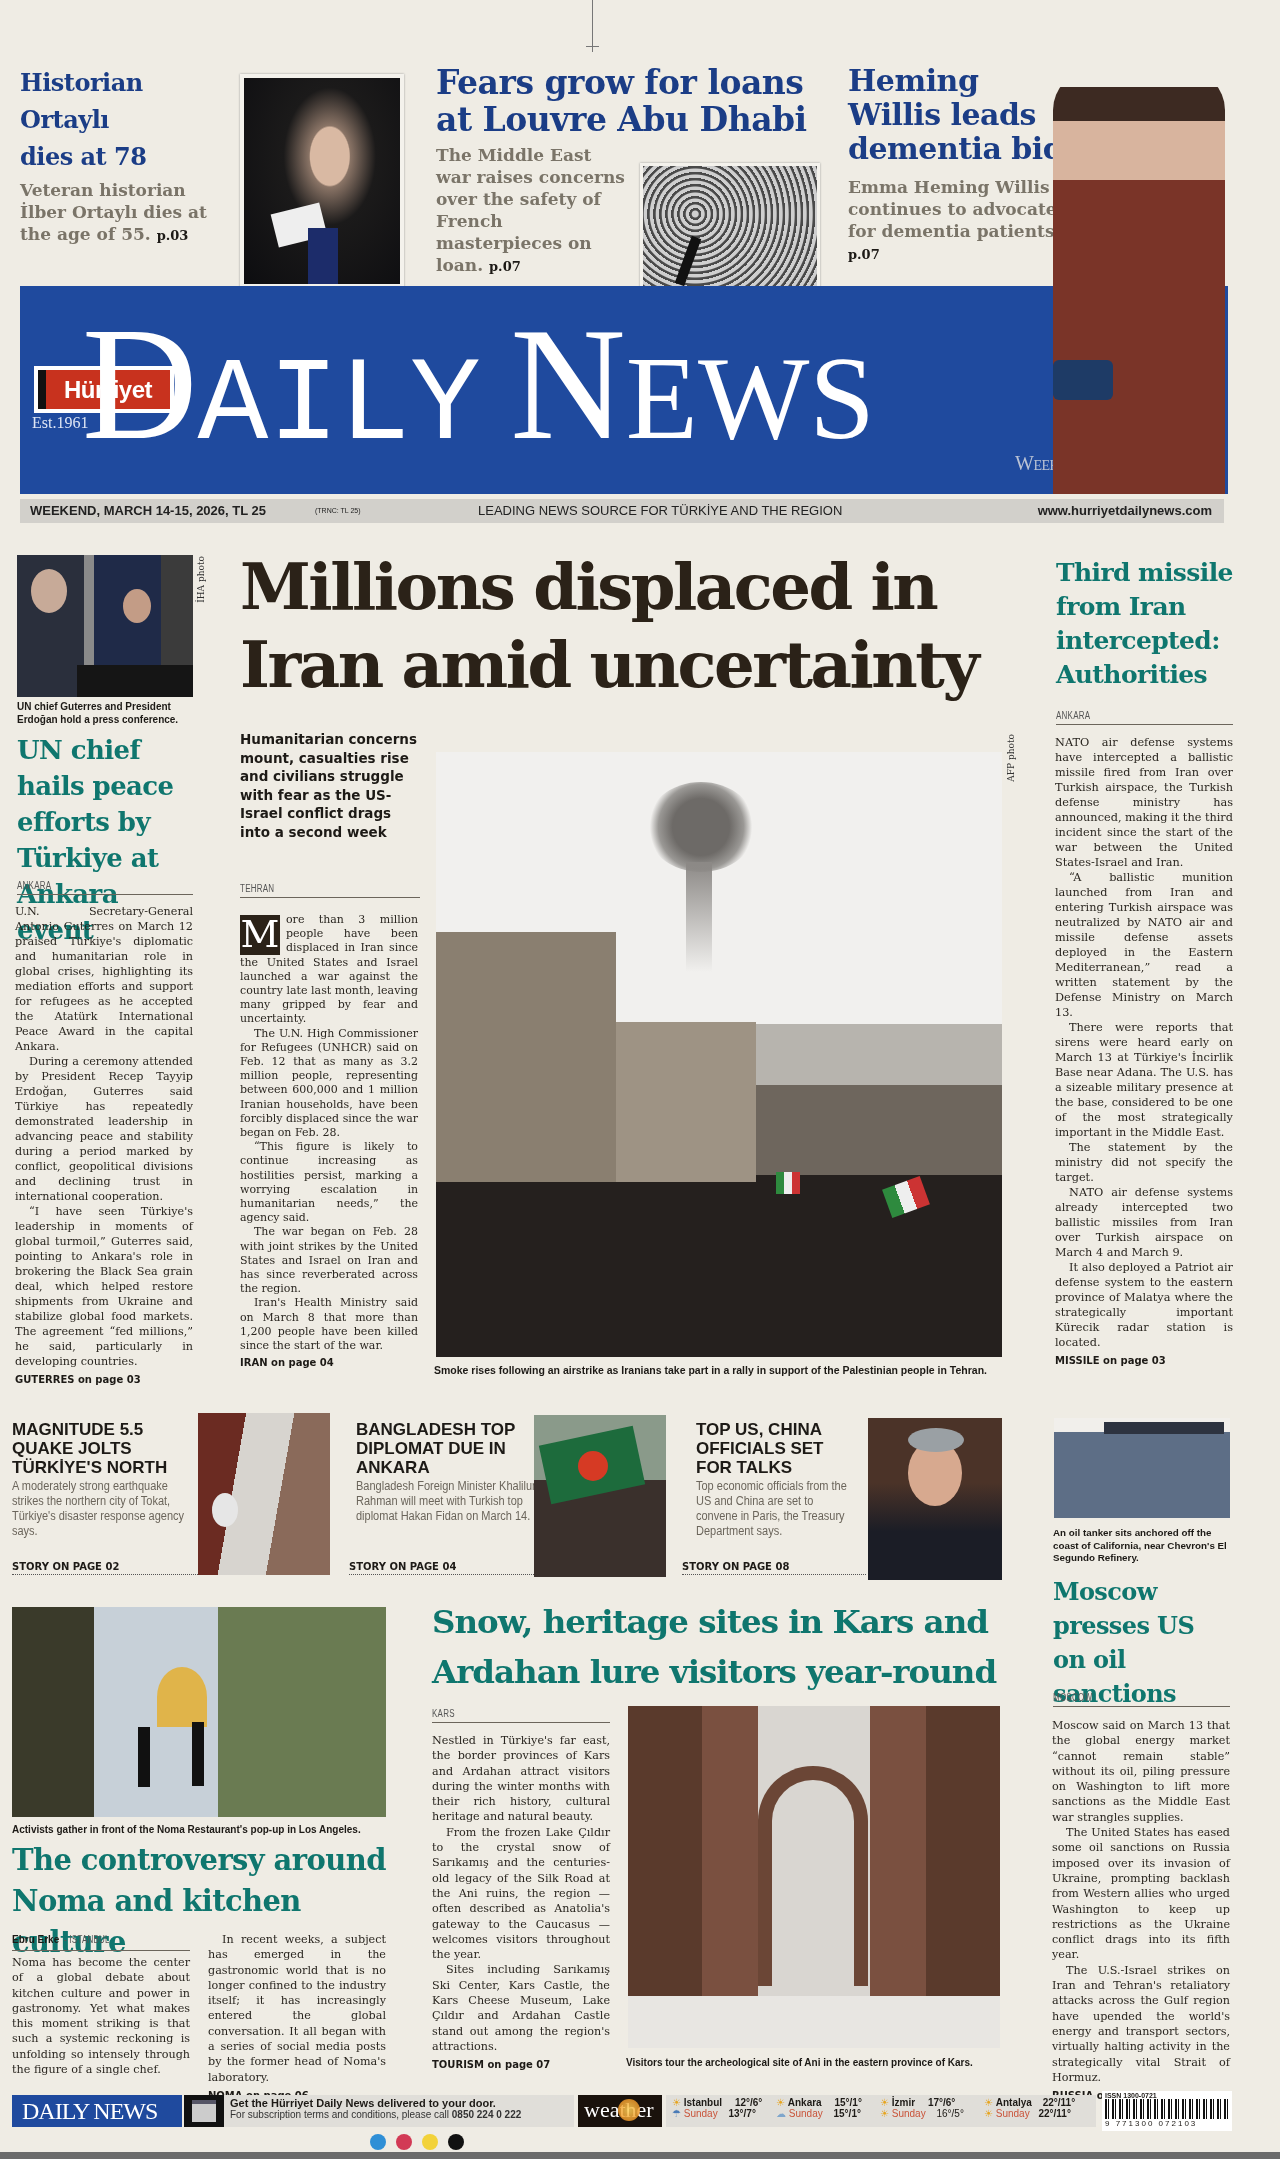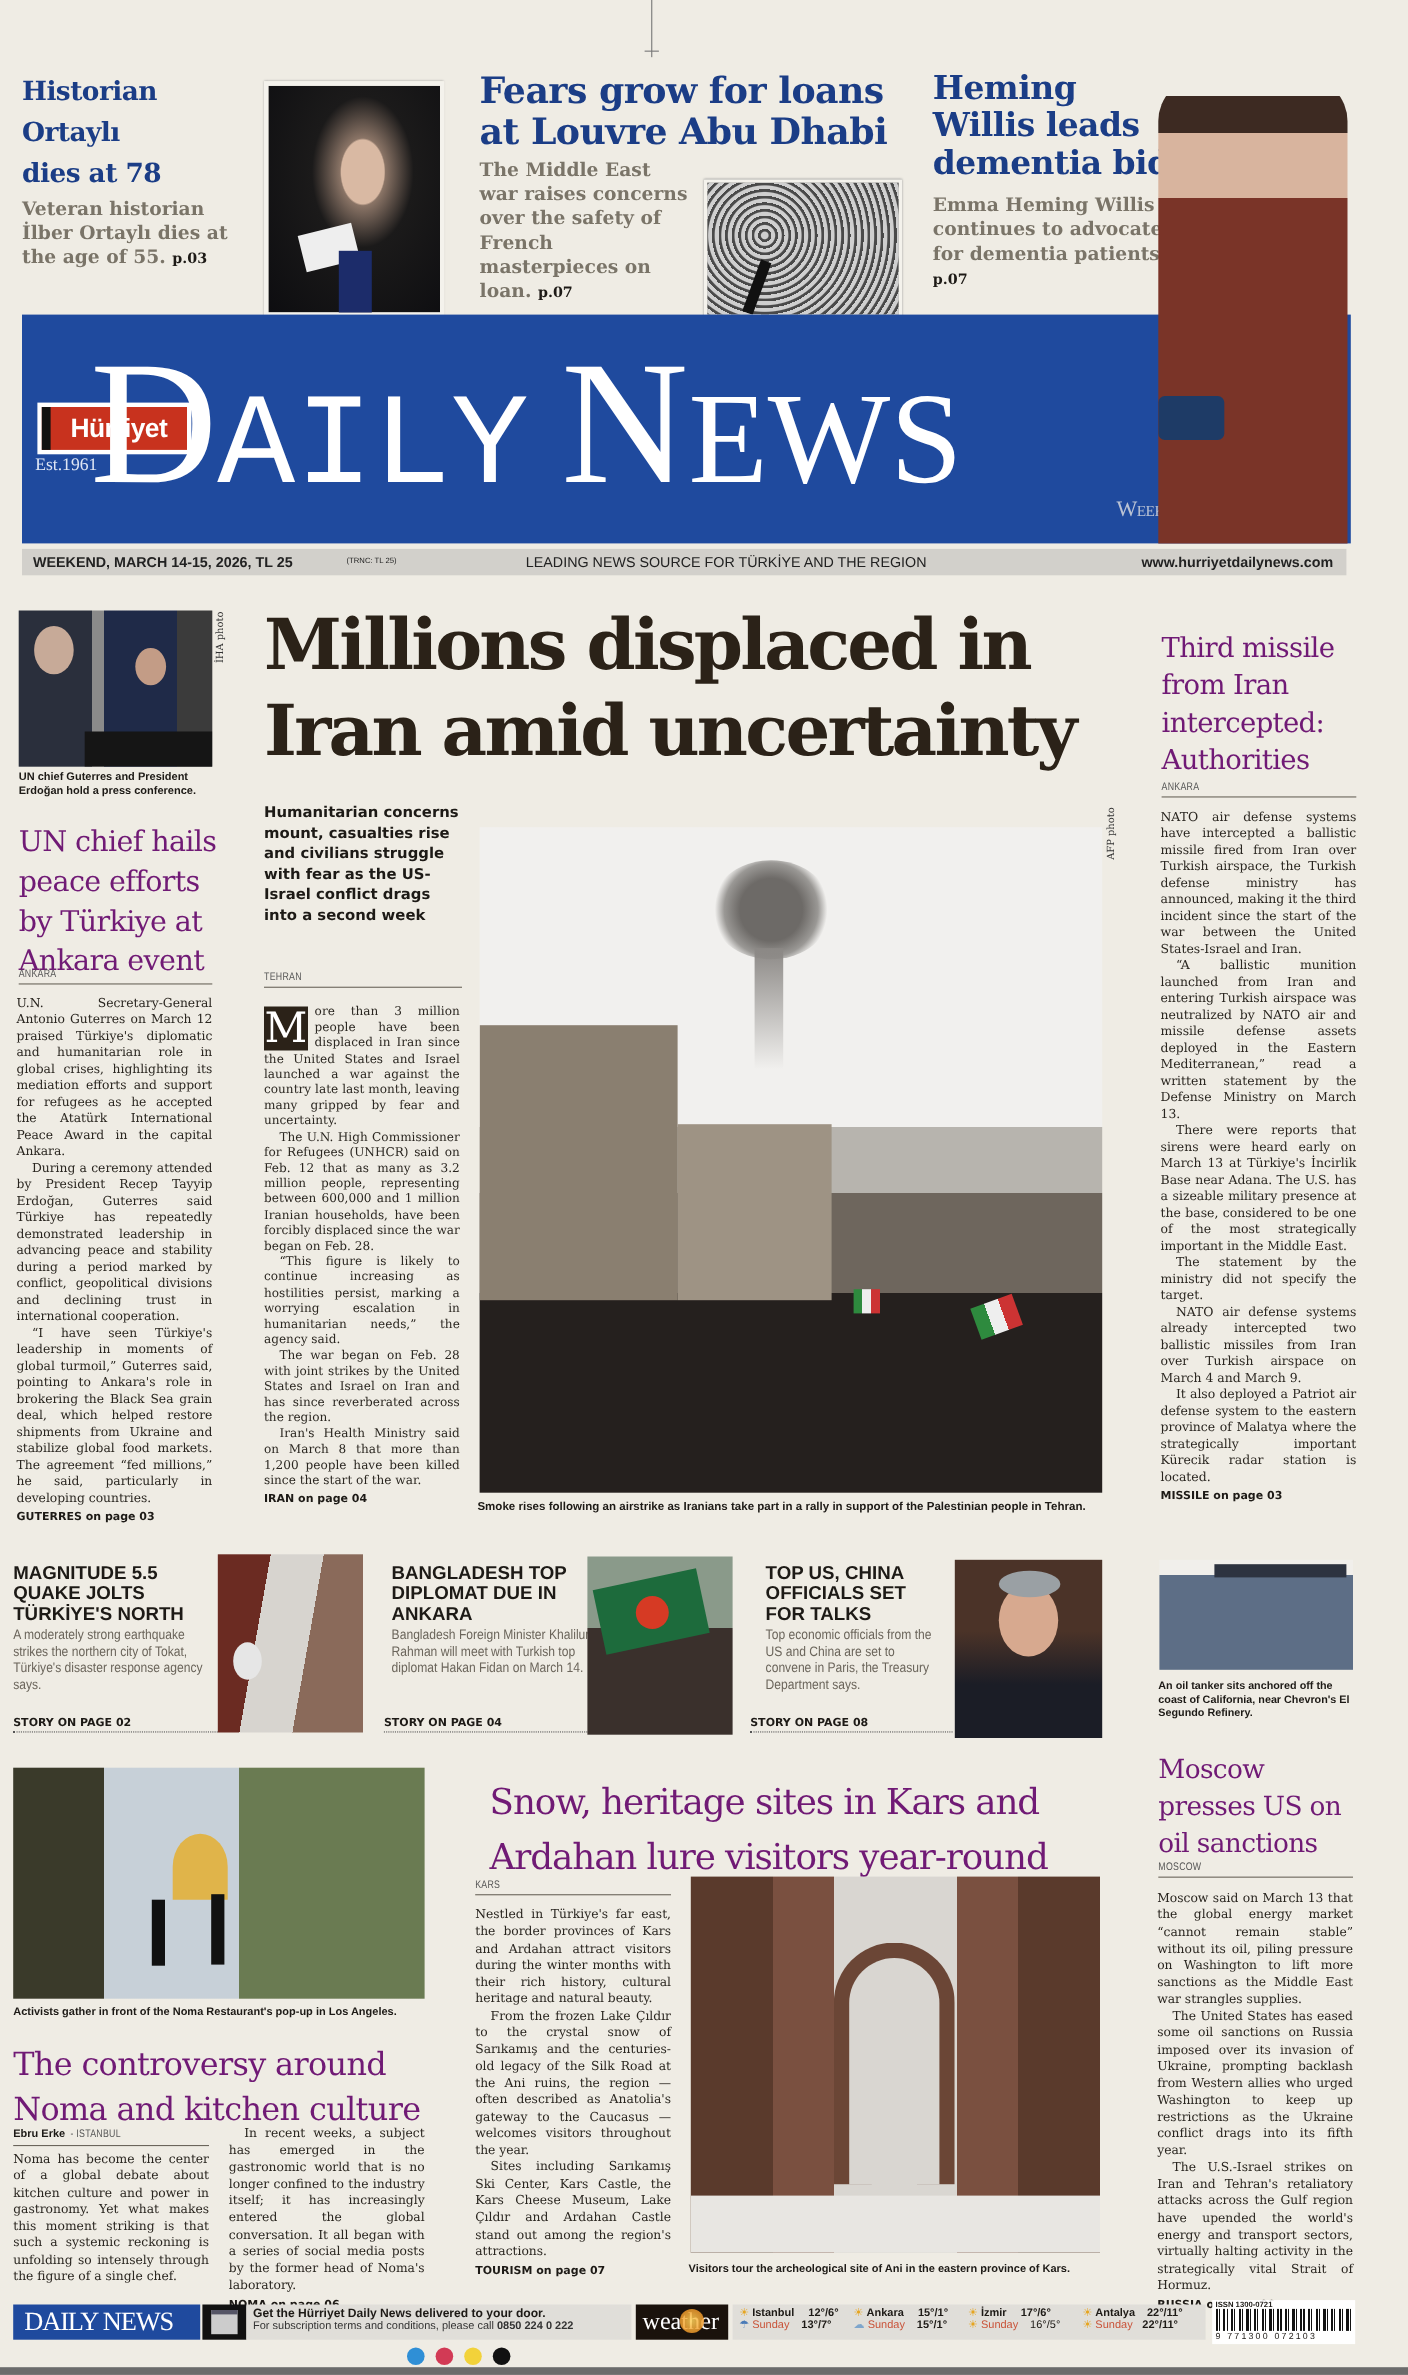--- a/index.html
+++ b/index.html
@@ -12,21 +12,21 @@
   .teaser-sub { color: #7a7468; font-family: "DejaVu Serif", serif; font-weight: bold; font-size: 17px; line-height: 22px; }
   .teaser-sub .pref { color: #1d1a16; font-size: 13px; }
   .photo { background: #444; overflow: hidden; }
   .body-text { font-family: "DejaVu Serif", serif; font-size: 11.3px; line-height: 14.6px; text-align: justify; hyphens: auto; color: #2a2620; }
   .body-text p { text-indent: 14px; }
   .body-text p:first-child { text-indent: 0; }
   .jump { font-family: "DejaVu Sans", sans-serif; font-weight: bold; font-size: 10px; color: #1d1a16; margin-top: 3px; }
   .dateline { font-family: "Liberation Sans", sans-serif; font-size: 10px; color: #555; transform: scaleX(0.8); transform-origin: left; letter-spacing: 0.3px; }
   .rule { border-bottom: 1px solid #6b655b; }
   .caption { font-family: "Liberation Sans", sans-serif; font-weight: bold; font-size: 10.5px; line-height: 13px; color: #1d1a16; }
-  .light-hed { font-family: "DejaVu Serif", serif; font-weight: normal; color: #701a75; letter-spacing: -0.6px; margin-top: 16px; }
+  .light-hed { font-family: "DejaVu Serif", serif; font-weight: bold; color: #0f766e; letter-spacing: -0.6px; }
   .brief-hed { font-family: "Liberation Sans", sans-serif; font-weight: bold; font-size: 17px; line-height: 19px; color: #1d1a16; }
   .brief-sub { font-family: "Liberation Sans", sans-serif; font-size: 12.5px; line-height: 15px; color: #6b655b; transform: scaleX(0.88); transform-origin: left; width: 114%; }
   .brief-jump { font-family: "DejaVu Sans", sans-serif; font-weight: bold; font-size: 10px; border-bottom: 1px dotted #555; padding-bottom: 2px; }
   .photo-credit { font-family: "DejaVu Serif", serif; font-size: 9px; color: #333; writing-mode: vertical-rl; transform: rotate(180deg); }
 </style>
 </head>
 <body>
 
 <div class="abs" style="left:20px;top:64px;width:215px;">
   <div class="blue-hed" style="font-size:24px;line-height:37px;">
@@ -212,21 +212,21 @@
   <span class="sans" style="font-size:10px;font-weight:bold;">Ebru Erke</span>
   <span class="dateline" style="display:inline-block;">- ISTANBUL</span>
   <div class="rule" style="margin-top:3px;"></div>
 </div>
 <div class="abs body-text" style="left:12px;top:1955px;width:178px;font-size:11.2px;line-height:15.3px;">Noma has become the center of a global debate about kitchen culture and power in gastronomy. Yet what makes this moment striking is that such a systemic reckoning is unfolding so intensely through the figure of a single chef.</div>
 <div class="abs body-text" style="left:208px;top:1932px;width:178px;font-size:11.2px;line-height:15.3px;">
   <p style="text-indent:14px;">In recent weeks, a subject has emerged in the gastronomic world that is no longer confined to the industry itself; it has increasingly entered the global conversation. It all began with a series of social media posts by the former head of Noma's laboratory.</p>
   <div class="jump">NOMA on page 06</div>
 </div>
 
-<div class="abs light-hed" style="left:445px;top:1597px;width:600px;font-size:32.5px;line-height:50px;letter-spacing:-1px;">
+<div class="abs light-hed" style="left:432px;top:1597px;width:600px;font-size:32.5px;line-height:50px;letter-spacing:-1px;">
   <div>Snow, heritage sites in Kars and</div>
   <div>Ardahan lure visitors year-round</div>
 </div>
 <div class="abs" style="left:432px;top:1708px;width:178px;">
   <div class="dateline">KARS</div>
   <div class="rule" style="margin-top:3px;"></div>
 </div>
 <div class="abs body-text" style="left:432px;top:1733px;width:178px;font-size:11.2px;line-height:15.3px;">
   <p>Nestled in Türkiye's far east, the border provinces of Kars and Ardahan attract visitors during the winter months with their rich history, cultural heritage and natural beauty.</p>
   <p>From the frozen Lake Çıldır to the crystal snow of Sarıkamış and the centuries-old legacy of the Silk Road at the Ani ruins, the region — often described as Anatolia's gateway to the Caucasus — welcomes visitors throughout the year.</p>

